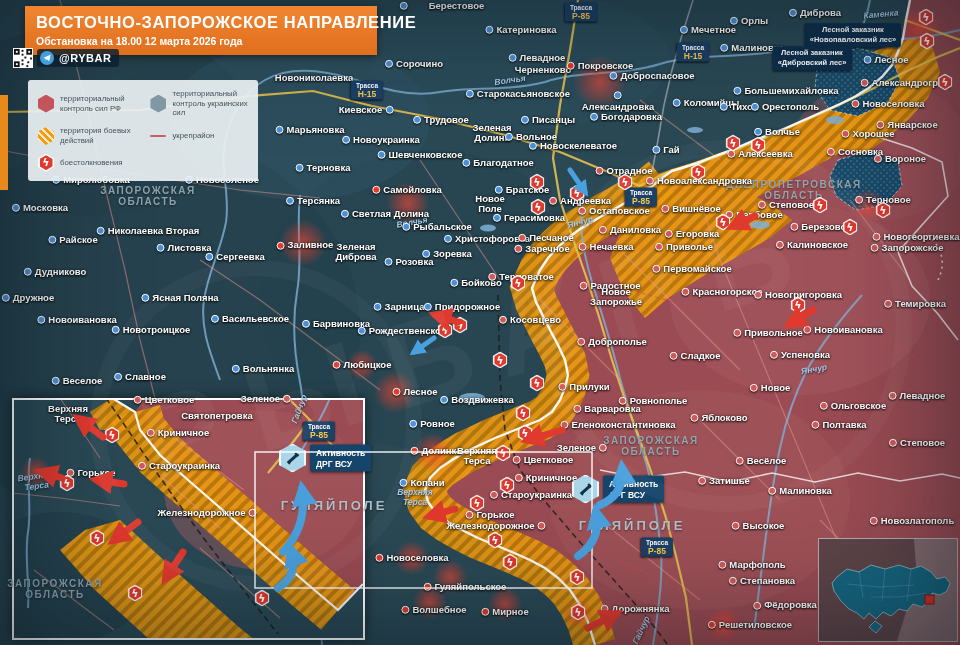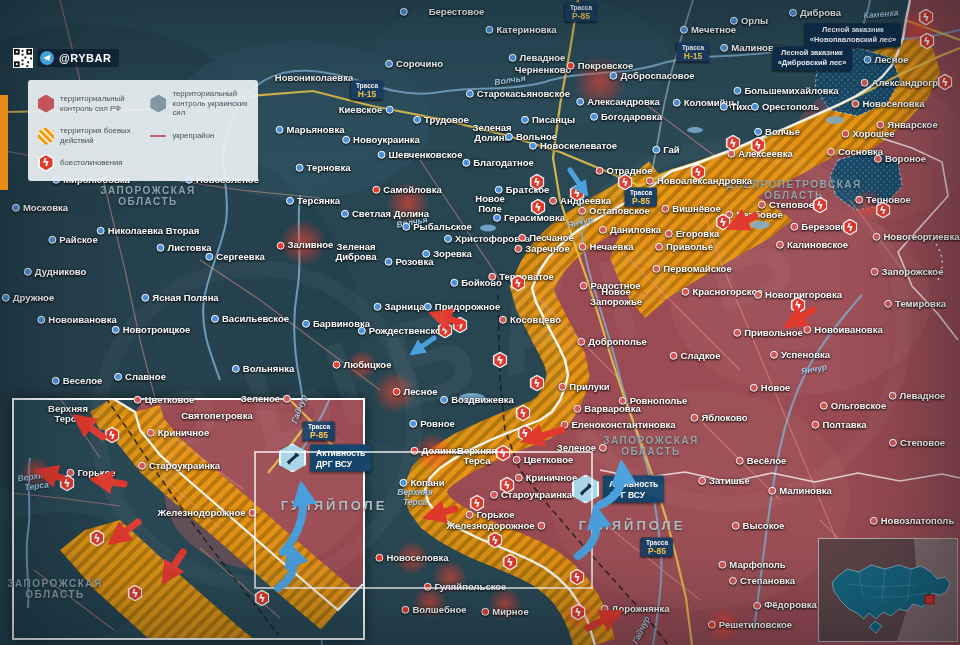--- a/index.html
+++ b/index.html
@@ -225,21 +225,21 @@
       <div class="glow" style="left: 430px; top: 602px; width: 34px; height: 34px;"></div>
       <div class="glow" style="left: 505px; top: 604px; width: 34px; height: 34px;"></div>
       <div class="glow" style="left: 578px; top: 614px; width: 30px; height: 30px;"></div>
       <div class="glow" style="left: 723px; top: 625px; width: 34px; height: 34px;"></div>
       <div class="glow" style="left: 362px; top: 365px; width: 30px; height: 30px;"></div>
       <div class="glow" style="left: 920px; top: 28px; width: 38px; height: 38px;"></div>
       <div class="glow" style="left: 868px; top: 205px; width: 32px; height: 32px;"></div>
       <div class="glow" style="left: 36px; top: 472px; width: 30px; height: 30px;"></div>
     </div>
   <div id="labels">
-      <div class="town" style="left: 442px; top: 12px; gap: 21px;">
+      <div class="town" style="left: 442px; top: 6px; gap: 21px;">
         <span class="dot b"></span>
         <span class="lbl">Берестовое</span>
       </div>
       <div class="town" style="left: 521px; top: 30px;">
         <span class="dot b"></span>
         <span class="lbl">Катериновка</span>
       </div>
       <div class="town" style="left: 414px; top: 64px;">
         <span class="dot b"></span>
         <span class="lbl">Сорочино</span>
@@ -256,21 +256,21 @@
         <span class="lbl">Покровское</span>
       </div>
       <div class="town" style="left: 652px; top: 76px;">
         <span class="dot b"></span>
         <span class="lbl">Доброспасовое</span>
       </div>
       <div class="town" style="left: 518px; top: 94px;">
         <span class="dot b"></span>
         <span class="lbl">Старокасьяновское</span>
       </div>
-      <div class="town" style="left: 618px; top: 102px;">
+      <div class="town" style="left: 618px; top: 102px; flex-direction: column;">
         <span class="dot b"></span>
         <span class="lbl">Александровка</span>
       </div>
       <div class="town" style="left: 706px; top: 103px;">
         <span class="dot b"></span>
         <span class="lbl">Коломийцы</span>
       </div>
       <div class="town" style="left: 626px; top: 117px;">
         <span class="dot b"></span>
         <span class="lbl">Богодаровка</span>
@@ -615,21 +615,21 @@
         <span class="lbl">Приволье</span>
       </div>
       <div class="town" style="left: 630px; top: 230px;">
         <span class="dot r"></span>
         <span class="lbl">Даниловка</span>
       </div>
       <div class="town" style="left: 812px; top: 245px;">
         <span class="dot r"></span>
         <span class="lbl">Калиновское</span>
       </div>
-      <div class="town" style="left: 893px; top: 272px; padding-left: 28px;">
+      <div class="town" style="left: 893px; top: 248px; padding-left: 28px;">
         <span class="dot r"></span>
         <span class="lbl">Запорожское</span>
       </div>
       <div class="town" style="left: 692px; top: 269px;">
         <span class="dot r"></span>
         <span class="lbl">Первомайское</span>
       </div>
       <div class="town" style="left: 722px; top: 292px;">
         <span class="dot r"></span>
         <span class="lbl">Красногорское</span>
@@ -1057,20 +1057,24 @@
         <path d="M600,505 Q624.7525742083305,494.6772062860344 622,468" stroke="#4aa0dc" stroke-width="8" fill="none" stroke-linecap="round" marker-end="url(#mB)"></path>
         <path d="M570,170 L585,192" stroke="#4aa0dc" stroke-width="5" fill="none" stroke-linecap="round" marker-end="url(#mB)"></path>
         <path d="M434,338 L414,352" stroke="#4aa0dc" stroke-width="5" fill="none" stroke-linecap="round" marker-end="url(#mB)"></path>
         <path d="M283,552 Q307.81851209918983,525.1198687283271 302,489" stroke="#4aa0dc" stroke-width="8" fill="none" stroke-linecap="round" marker-end="url(#mB)"></path>
         <path d="M278,588 Q299.6386237592537,574.1790028650079 291,550" stroke="#4aa0dc" stroke-width="8" fill="none" stroke-linecap="round" marker-end="url(#mB)"></path>
       </g>
   </svg>
 
   <div class="vig"></div>
 
+  <div class="title">
+    <h1>ВОСТОЧНО-ЗАПОРОЖСКОЕ НАПРАВЛЕНИЕ</h1>
+    <div class="sub">Обстановка на 18.00 12 марта 2026 года</div>
+  </div>
   <div class="qr">
     <svg width="20" height="20" viewBox="0 0 21 21">
       <rect width="21" height="21" fill="#fff"></rect>
       <g fill="#111">
         <rect x="1" y="1" width="6" height="6"></rect>
           <rect x="14" y="1" width="6" height="6"></rect>
           <rect x="1" y="14" width="6" height="6"></rect>
         <rect x="9" y="2" width="2" height="2"></rect>
           <rect x="9" y="6" width="2" height="2"></rect>
           <rect x="12" y="9" width="2" height="2"></rect>

